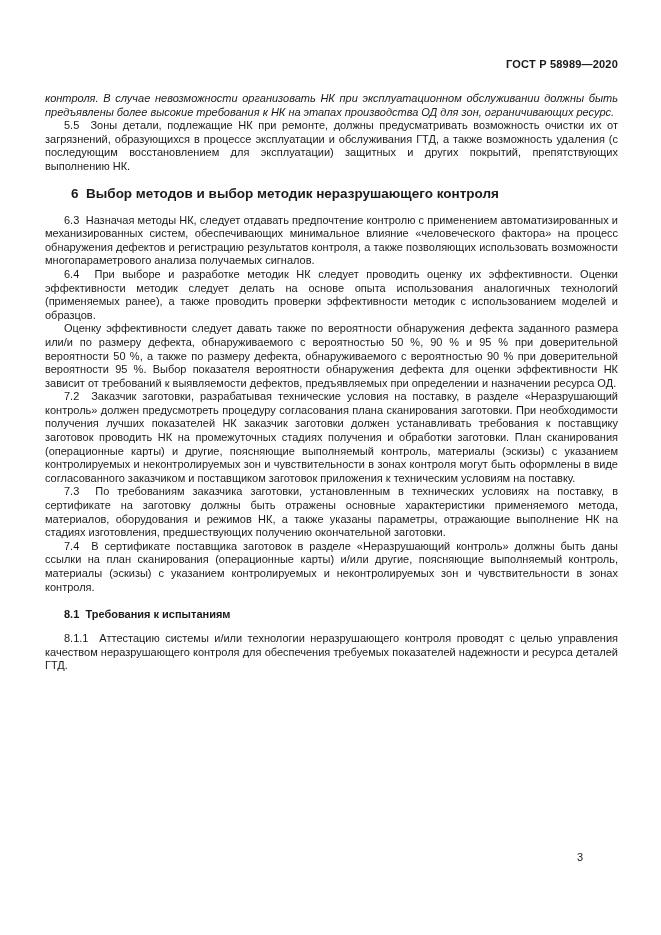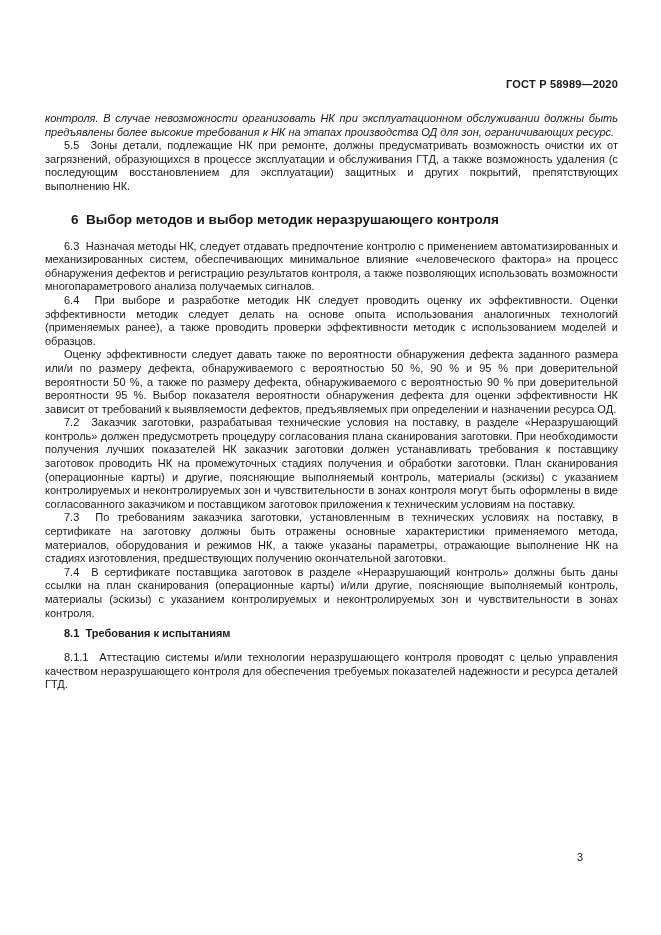--- a/index.html
+++ b/index.html
@@ -16,50 +16,49 @@
     background: #ffffff;
     overflow: hidden;
     padding: 58px 43px 0 45px;
   }
   .doc-header {
     text-align: right;
     font-size: 11px;
     font-weight: bold;
     letter-spacing: 0.2px;
     margin-bottom: 22px;
-    margin-top: 20px;
   }
   .content {
     width: 573px;
   }
   .content p.body-par {
     font-size: 11px;
     line-height: 13.6px;
     text-align: justify;
     text-indent: 19px;
   }
   .content p.body-par.no-indent {
     text-indent: 0;
     font-style: italic;
   }
   .content h2.section-heading {
     font-size: 13.5px;
     line-height: 17px;
     font-weight: bold;
     padding-left: 26px;
-    margin-top: 17px;
+    margin-top: 11px;
     margin-bottom: 12px;
     text-align: left;
   }
   .content h3.sub-heading {
     font-size: 11px;
     line-height: 14px;
     font-weight: bold;
     padding-left: 19px;
-    margin-top: 6px;
+    margin-top: 13px;
     margin-bottom: 11px;
     text-align: left;
   }
   .page-number {
     position: absolute;
     right: 78px;
     bottom: 71px;
     font-size: 11px;
     line-height: 13px;
   }

